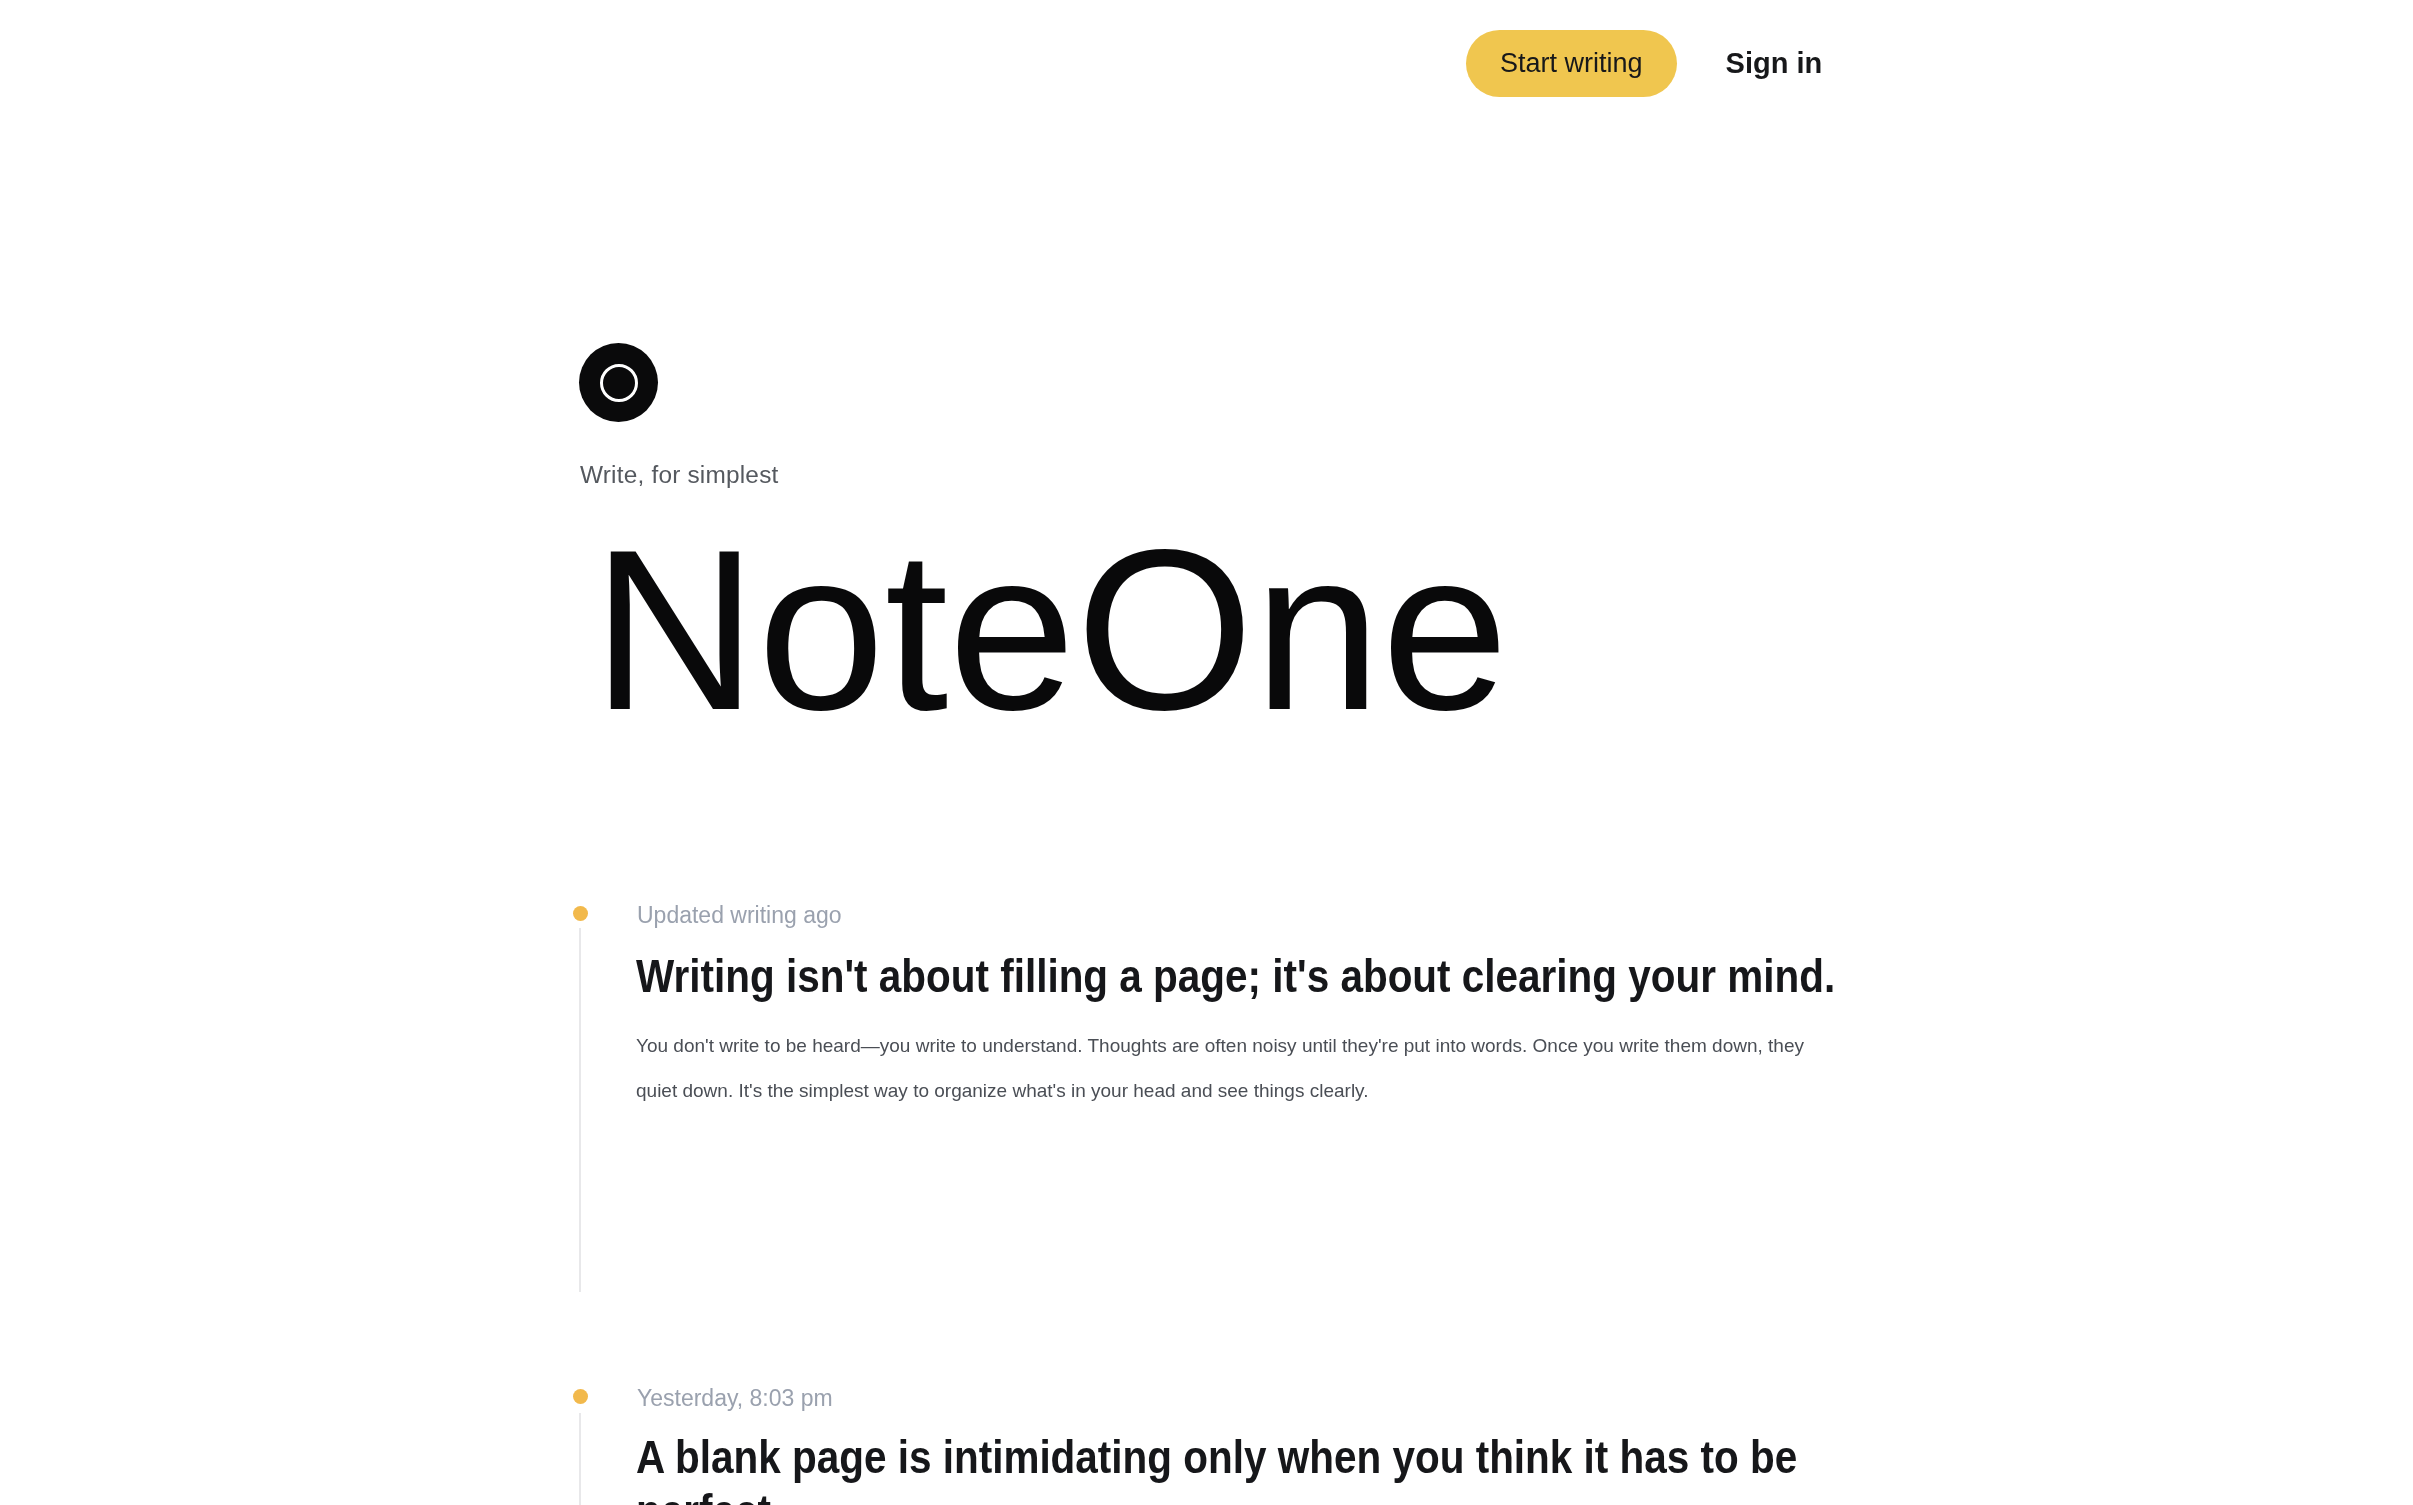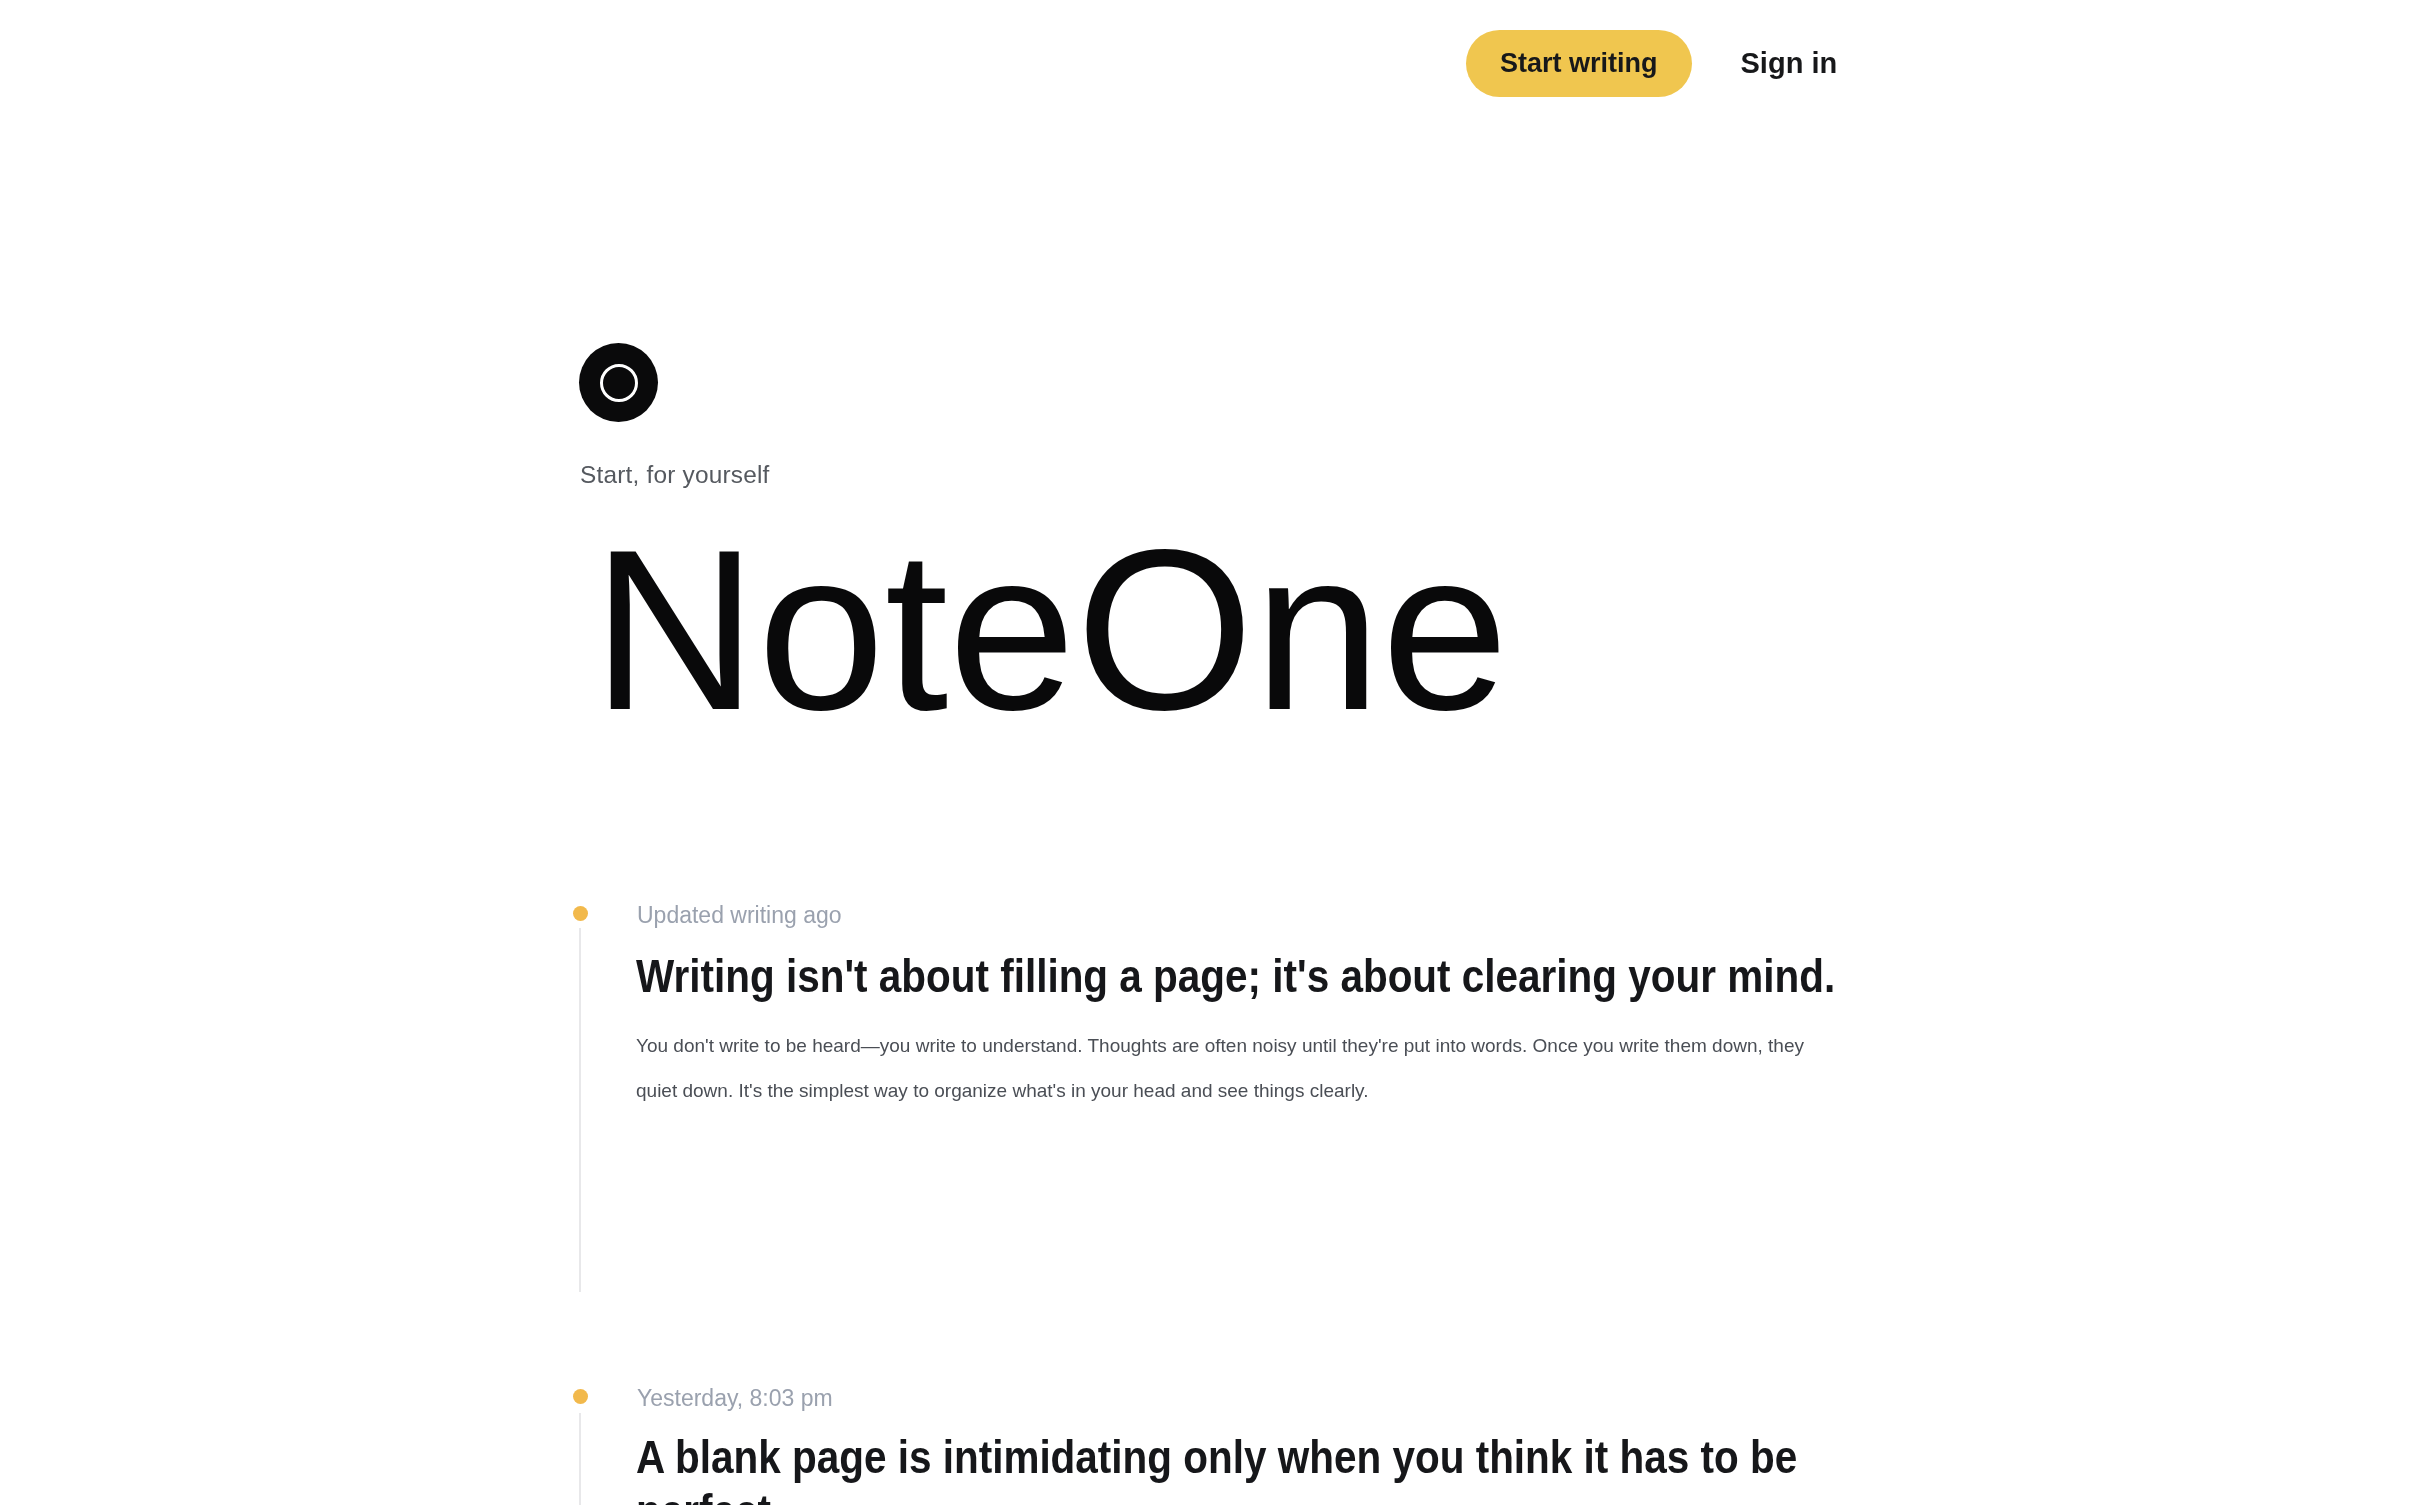--- a/index.html
+++ b/index.html
@@ -16,21 +16,21 @@
   
   .header {
     position: absolute; top: 30px; left: 1466px;
     display: flex; align-items: center; gap: 49px;
   }
   .btn-start {
     display: inline-flex; align-items: center; justify-content: center;
     height: 67px; padding: 0 34px;
     background: #f0c64f; border: none; border-radius: 34px;
     font-family: "Liberation Sans", sans-serif;
-    font-size: 27px; font-weight: 700; color: #17181a;
+    font-size: 27px; font-weight: 400; color: #17181a;
     cursor: pointer; white-space: nowrap;
   }
   .sign-in {
     font-size: 29px; font-weight: 600; color: #17181a;
     text-decoration: none; cursor: pointer; white-space: nowrap;
   }
 
   
   .logo {
     position: absolute; left: 579px; top: 343px;
@@ -101,21 +101,21 @@
 
   <div class="header">
     <button class="btn-start">Start writing</button>
     <a class="sign-in">Sign in</a>
   </div>
 
   <div class="logo">
     <div class="logo-ring"></div>
   </div>
 
-  <div class="tagline">Start, for yourself</div>
+  <div class="tagline">Write, for simplest</div>
 
   <h1 class="app-title" style="margin:8px; font-weight:400;">NoteOne</h1>
 
   <div class="tl-dot dot-1"></div>
   <div class="tl-line line-1"></div>
   <div class="entry-ts ts-1">Updated writing ago</div>
   <div class="entry-title title-1">
     <span>Writing isn't about filling a page; it's about clearing your mind.</span>
   </div>
   <div class="entry-body">You don't write to be heard—you write to understand. Thoughts are often noisy until they're put into words. Once you write them down, they quiet down. It's the simplest way to organize what's in your head and see things clearly.</div>

